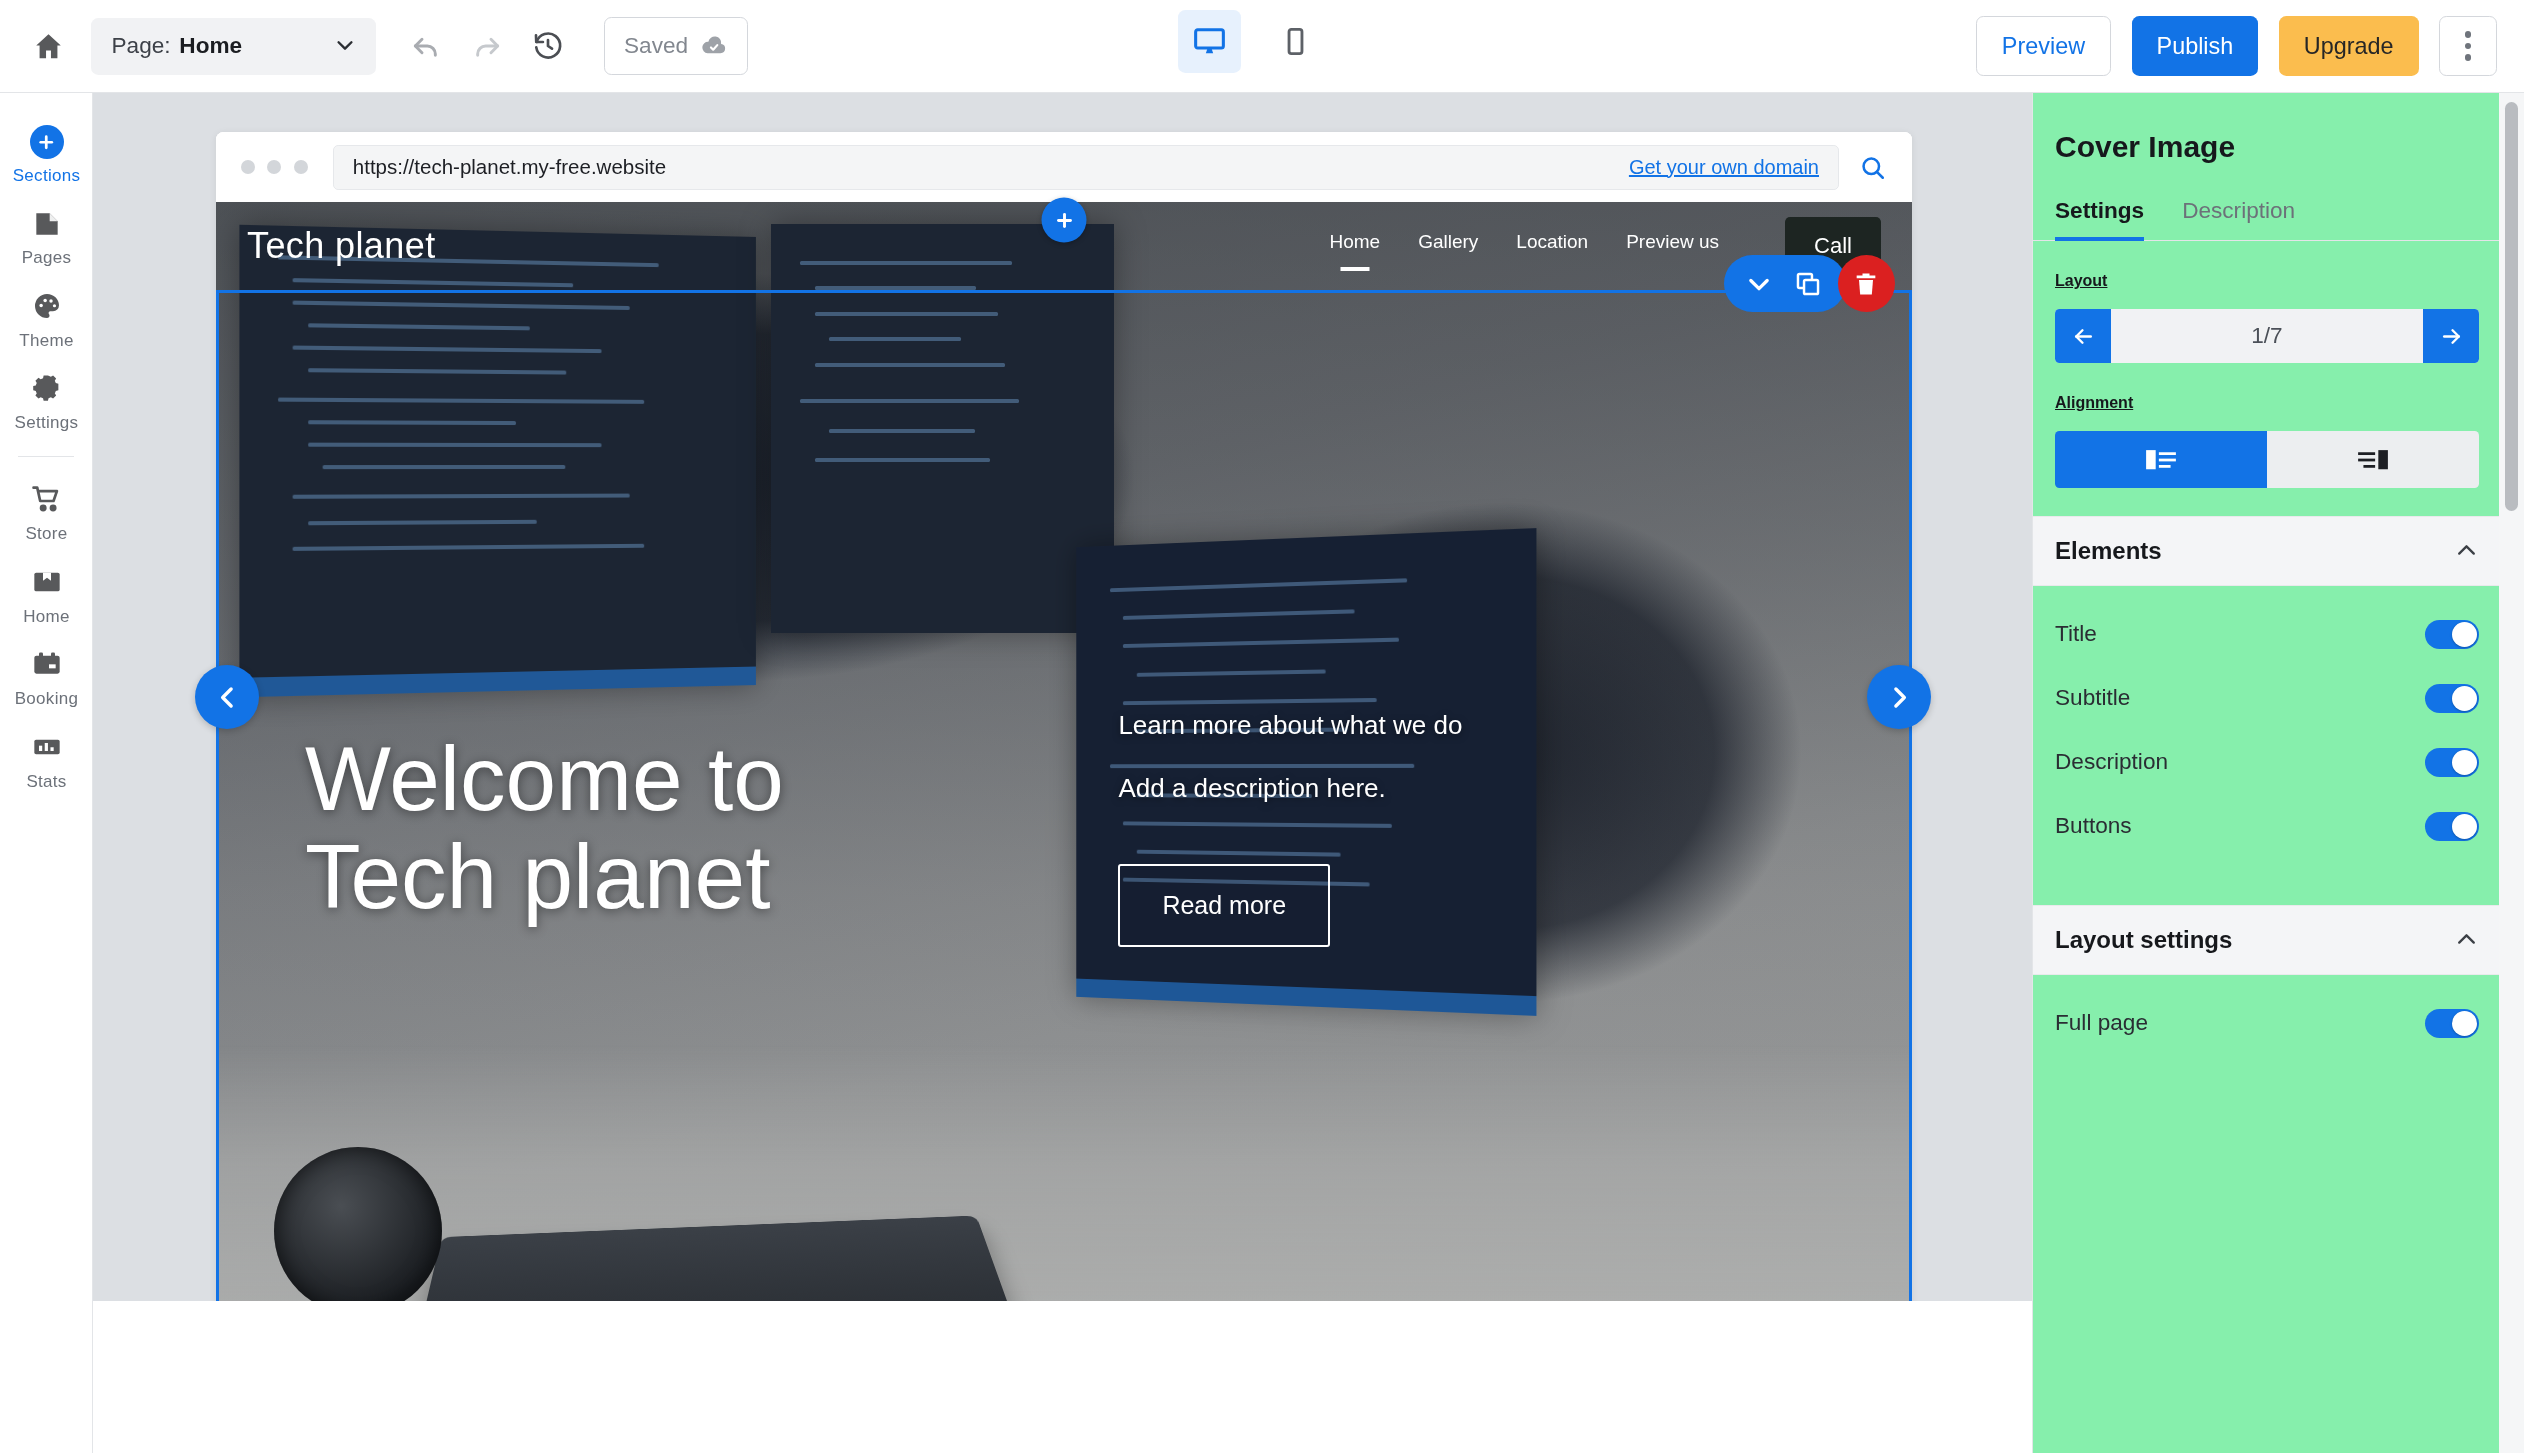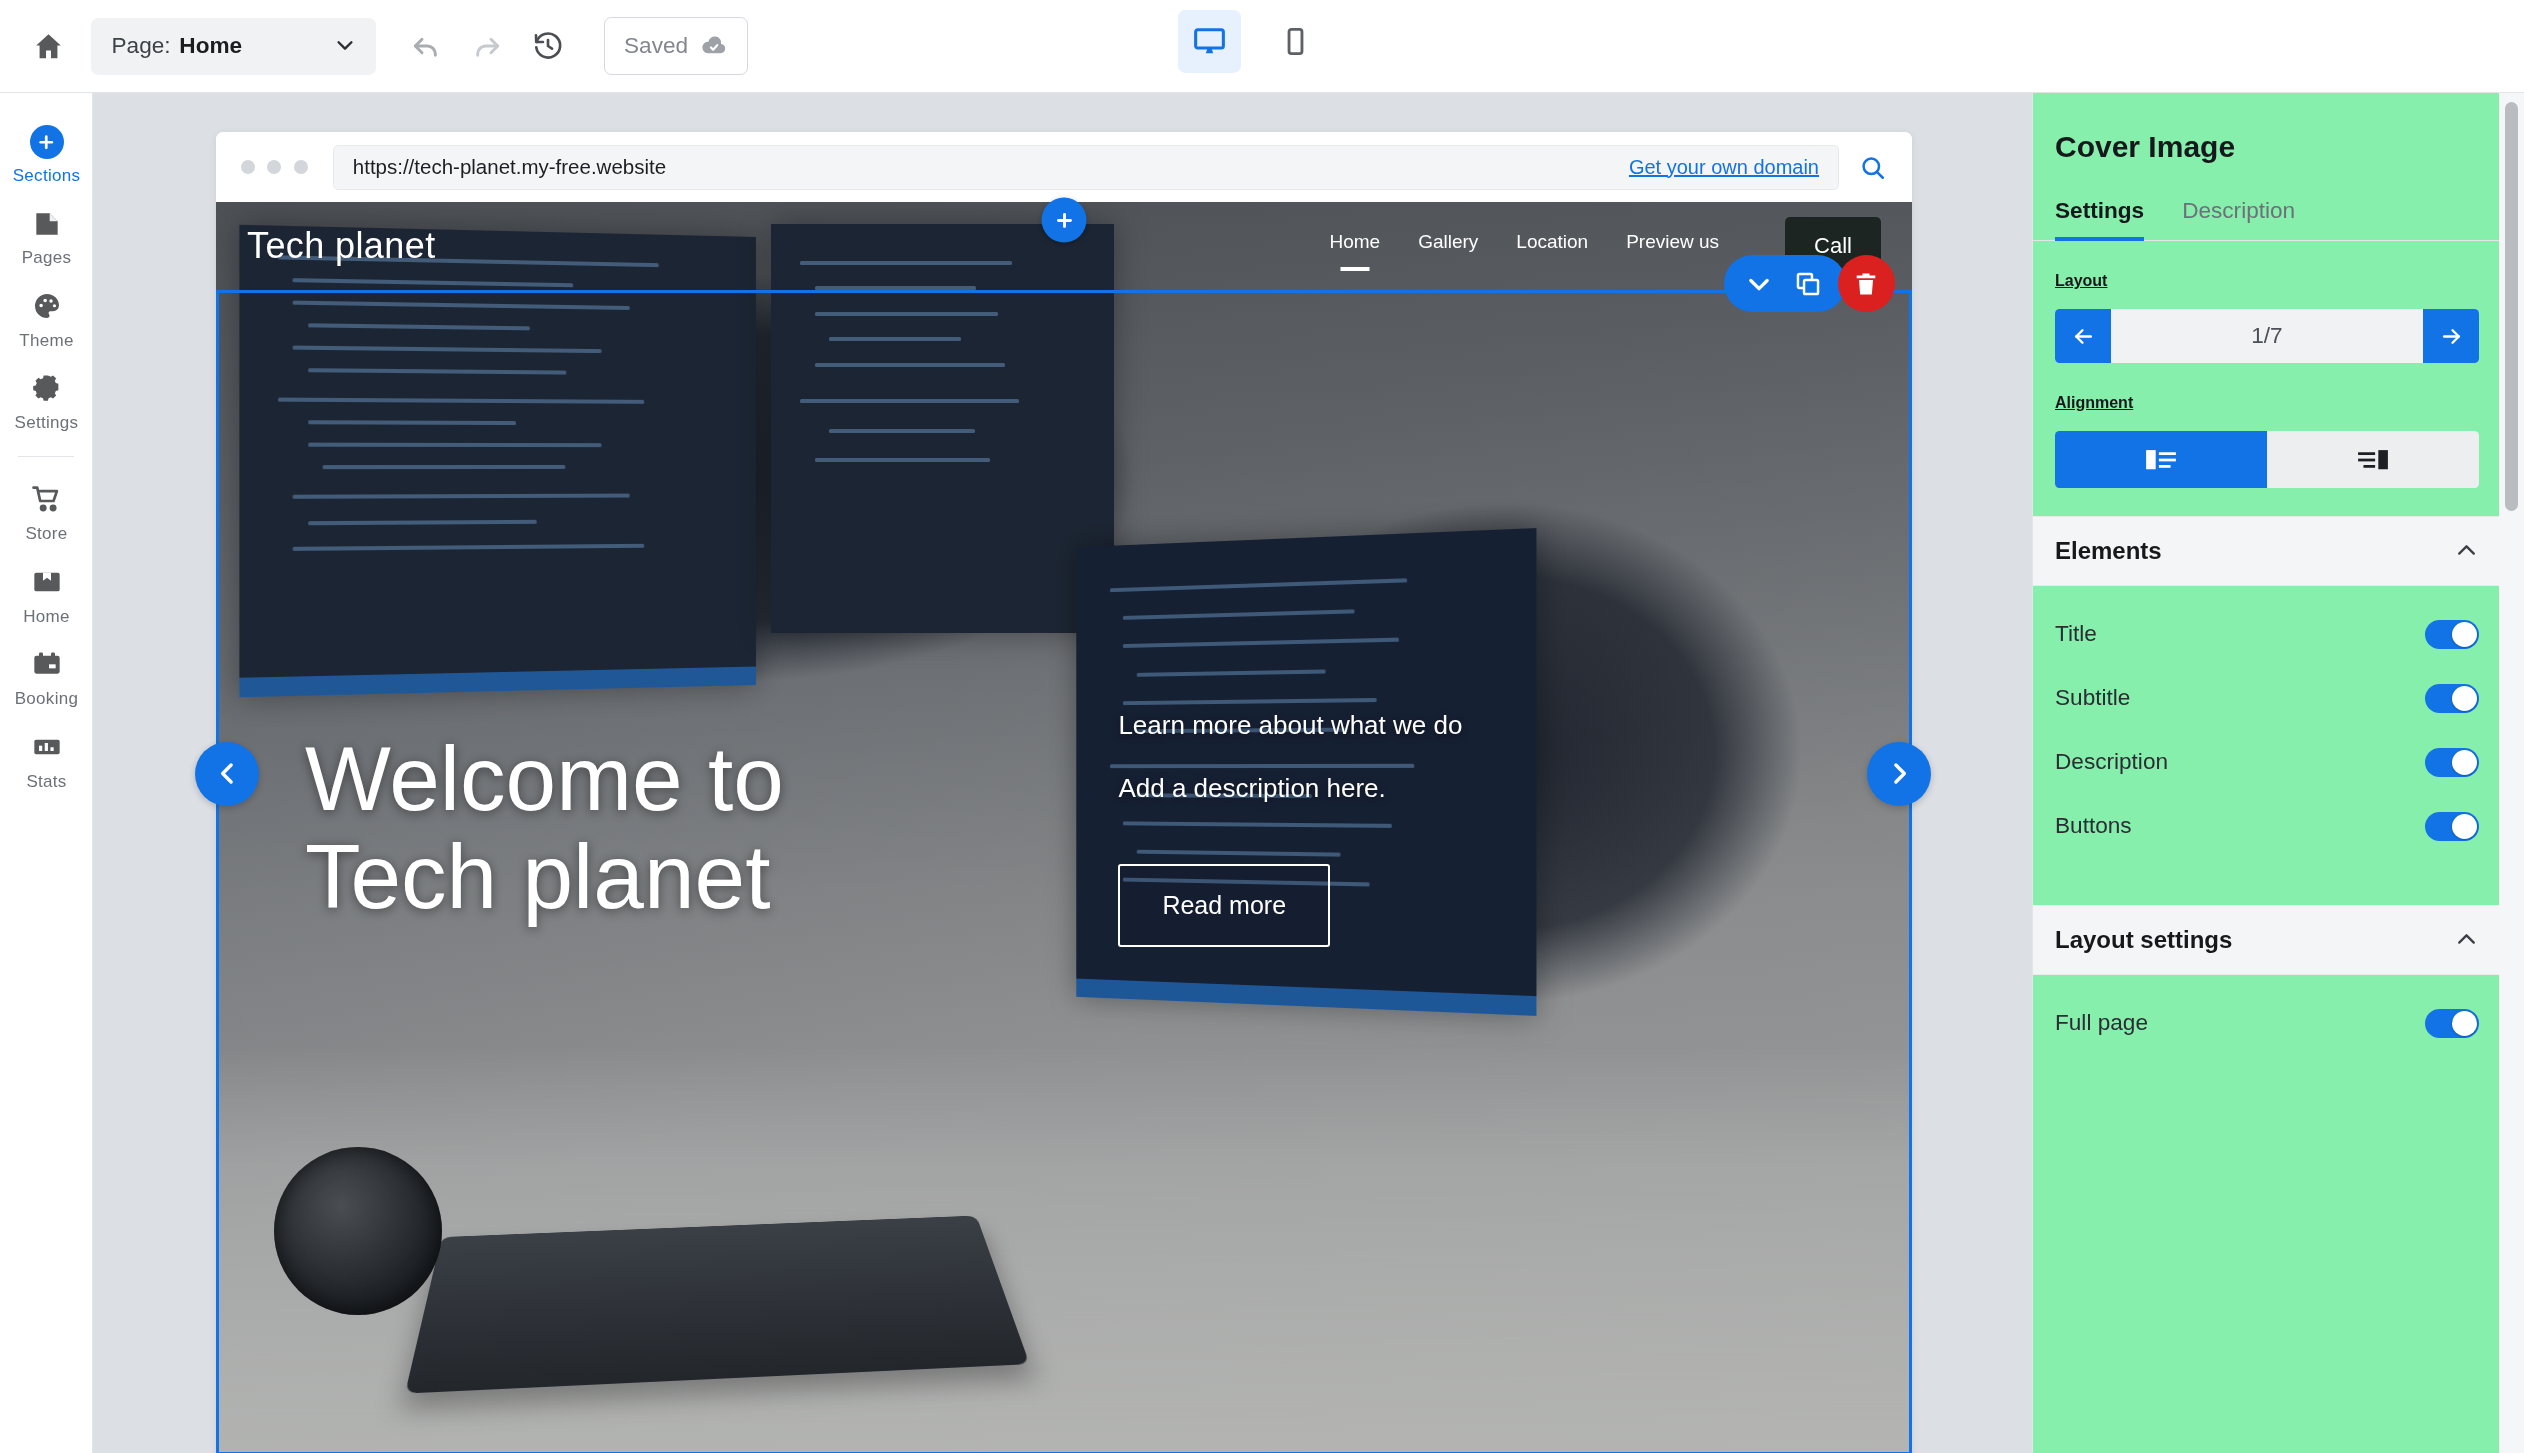--- a/index.html
+++ b/index.html
@@ -104,21 +104,21 @@
     margin: 13px auto 13px auto;
   }
   .plus-circle {
     width: 34px; height: 34px; border-radius: 50%;
     background: #1273e6; display: flex; align-items: center; justify-content: center;
   }
 
   
   .canvas {
     position: absolute; left: 93px; top: 93px;
-    width: 1940px; height: 1361px;
+    width: 1940px; height: 1208px;
     background: #dcdfe3;
     overflow: hidden;
   }
   .browser {
     position: absolute; left: 123px; top: 39px;
     width: 1696px; height: 1322px;
     background: #ffffff;
     border-radius: 7.3px 7.3px 0 0;
     box-shadow: 0 1.5px 7.3px rgba(0,0,0,.08);
     overflow: hidden;
@@ -431,20 +431,30 @@
         <path d="M9.5 20h5l-1.2-3.5h-2.6z" fill="#1273e6" stroke="none"></path>
       </svg>
     </div>
     <div class="device-btn">
       <svg width="31" height="31" viewBox="0 0 24 24" fill="none" stroke="#5d6167" stroke-width="2.2" stroke-linejoin="round">
         <rect x="7" y="2.6" width="10" height="18.8" rx="1.8"></rect>
       </svg>
     </div>
   </div>
 
+  <div class="top-right">
+    <div class="btn btn-preview">Preview</div>
+    <div class="btn btn-publish">Publish</div>
+    <div class="btn btn-upgrade">Upgrade</div>
+    <div class="btn-kebab">
+      <span class="kdot"></span>
+        <span class="kdot"></span>
+        <span class="kdot"></span>
+    </div>
+  </div>
 </div>
 
 <div class="sidebar">
 
   <div class="side-item active">
     <span class="plus-circle">
       <svg width="20.5" height="20.5" viewBox="0 0 24 24" stroke="#fff" stroke-width="3.2" stroke-linecap="round">
         <line x1="12" y1="5.5" x2="12" y2="18.5"></line>
           <line x1="5.5" y1="12" x2="18.5" y2="12"></line>
       </svg>

